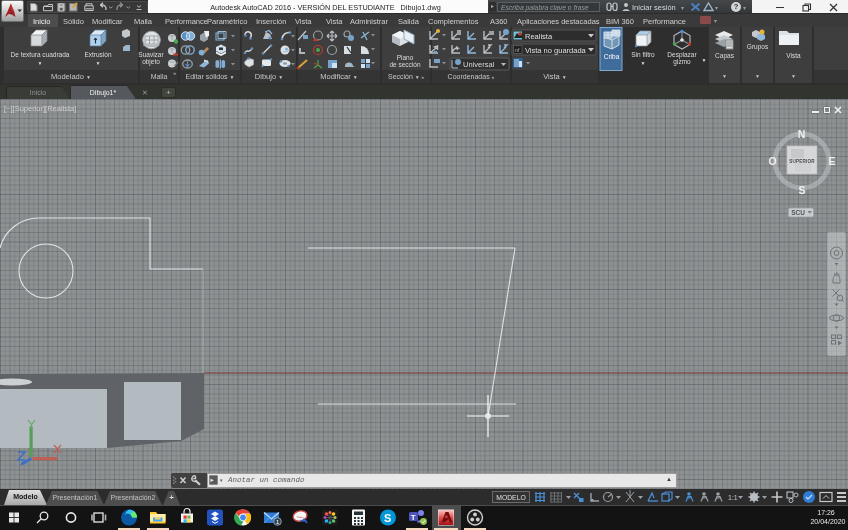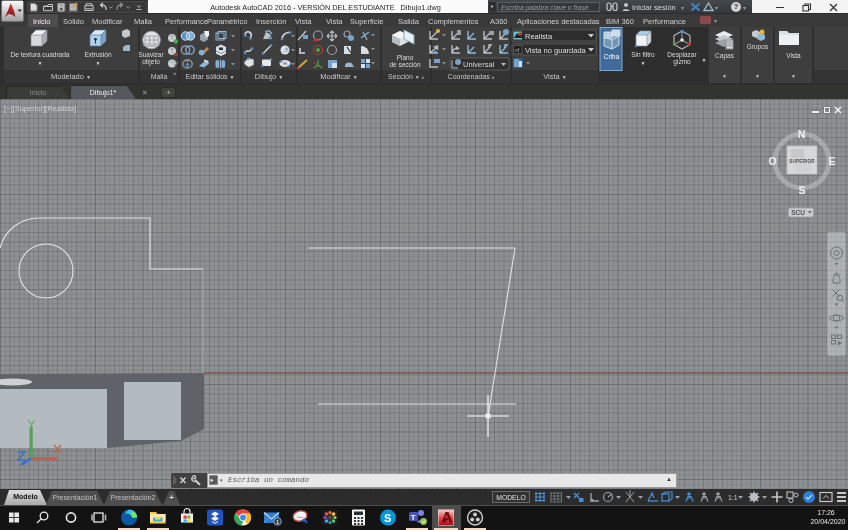--- a/index.html
+++ b/index.html
@@ -93,21 +93,21 @@
   <div class="t" style="position:absolute;left:0;top:2.5px;width:848px;font-size:7.5px">
     <span style="position:absolute;left:33px;color:#eee">Inicio</span>
     <span style="position:absolute;left:63px">Sólido</span>
     <span style="position:absolute;left:92px">Modificar</span>
     <span style="position:absolute;left:134px">Malla</span>
     <span style="position:absolute;left:165px">Performance</span>
     <span style="position:absolute;left:207px">Paramétrico</span>
     <span style="position:absolute;left:256px">Inserción</span>
     <span style="position:absolute;left:295px">Vista</span>
     <span style="position:absolute;left:326px">Vista</span>
-    <span style="position:absolute;left:350px">Superficie</span>
+    <span style="position:absolute;left:350px">Administrar</span>
     <span style="position:absolute;left:398px">Salida</span>
     <span style="position:absolute;left:428px">Complementos</span>
     <span style="position:absolute;left:490px">A360</span>
     <span style="position:absolute;left:517px">Aplicaciones destacadas</span>
     <span style="position:absolute;left:606px">BIM 360</span>
     <span style="position:absolute;left:643px">Performance</span>
   </div>
   <div class="abs" style="left:700px;top:2px;width:11px;height:8px;background:#8a4a4a;border-radius:1px"></div>
   <div class="abs" style="left:714px;top:3px;color:#999;font-size:6px">▾</div>
 </div>
@@ -522,21 +522,21 @@
         <rect x="1" y="7.5" width="1.4" height="1.4"></rect>
       </g>
     <path d="M8.5 2.5 L13.5 8 M13.5 2.5 L8.5 8" stroke="#cccccc" stroke-width="1.5"></path>
     <path d="M23.2 5.2 L28 9.8" stroke="#cccccc" stroke-width="2.2"></path>
     <path d="M23.5 1 a2.8 2.8 0 1 0 1.2 4.6 M23.5 1 l0 2.6 l-2.6 0" stroke="#cccccc" stroke-width="1.4" fill="none"></path>
   </svg>
   <div class="abs" style="left:207px;top:374px;width:470px;height:15px;background:#e8e8e8;border:1px solid #9a9a9a"></div>
   <div class="abs" style="left:209px;top:376px;width:9px;height:10px;background:#5a5a5a;border:1px solid #888;border-radius:1px"></div>
   <div class="abs" style="left:210.5px;top:377px;color:#e8e8e8;font-size:6.5px">▸</div>
     <div class="abs" style="left:220px;top:378px;color:#555;font-size:5px">▾</div>
-  <div class="abs" style="left:228px;top:377px;color:#5d5d5d;font-size:7.5px;font-style:italic;font-family:'Liberation Mono',monospace">Escriba un comando</div>
+  <div class="abs" style="left:228px;top:377px;color:#5d5d5d;font-size:7.5px;font-style:italic;font-family:'Liberation Mono',monospace">Anotar un comando</div>
   <div class="abs" style="left:666px;top:377px;color:#333;font-size:6px">▲</div>
 </div>
 
 <div id="layoutrow">
   <div class="abs" style="left:4px;top:1px;width:43px;height:15px;background:linear-gradient(#dedede,#a8a8a8);clip-path:polygon(5px 0,calc(100% - 7px) 0,100% 100%,0 100%);border-radius:3px 3px 0 0;color:#141414;font-size:7px;font-weight:bold;text-align:center;line-height:14px">Modelo</div>
   <div class="abs" style="left:46px;top:1.5px;width:58px;height:14.5px;background:#4e4e4e;clip-path:polygon(6px 0,calc(100% - 7px) 0,100% 100%,0 100%);border-radius:3px 3px 0 0;color:#c4c4c4;font-size:7px;text-align:center;line-height:13px">Presentación1</div>
   <div class="abs" style="left:104px;top:1.5px;width:58px;height:14.5px;background:#4e4e4e;clip-path:polygon(6px 0,calc(100% - 7px) 0,100% 100%,0 100%);border-radius:3px 3px 0 0;color:#c4c4c4;font-size:7px;text-align:center;line-height:13px">Presentación2</div>
   <div class="abs" style="left:163px;top:1.5px;width:17px;height:14.5px;background:#4e4e4e;clip-path:polygon(6px 0,calc(100% - 6px) 0,100% 100%,0 100%);color:#ddd;font-size:8px;font-weight:bold;text-align:center;line-height:13px">+</div>
   <div class="abs" style="left:492px;top:2px;width:38px;height:12px;border:1px solid #6a6a6a;background:#333;color:#e0e0e0;font-size:6.8px;text-align:center;line-height:11px">MODELO</div>
   <svg class="abs" style="left:530px;top:0" width="318" height="16" viewBox="0 0 318 16">

